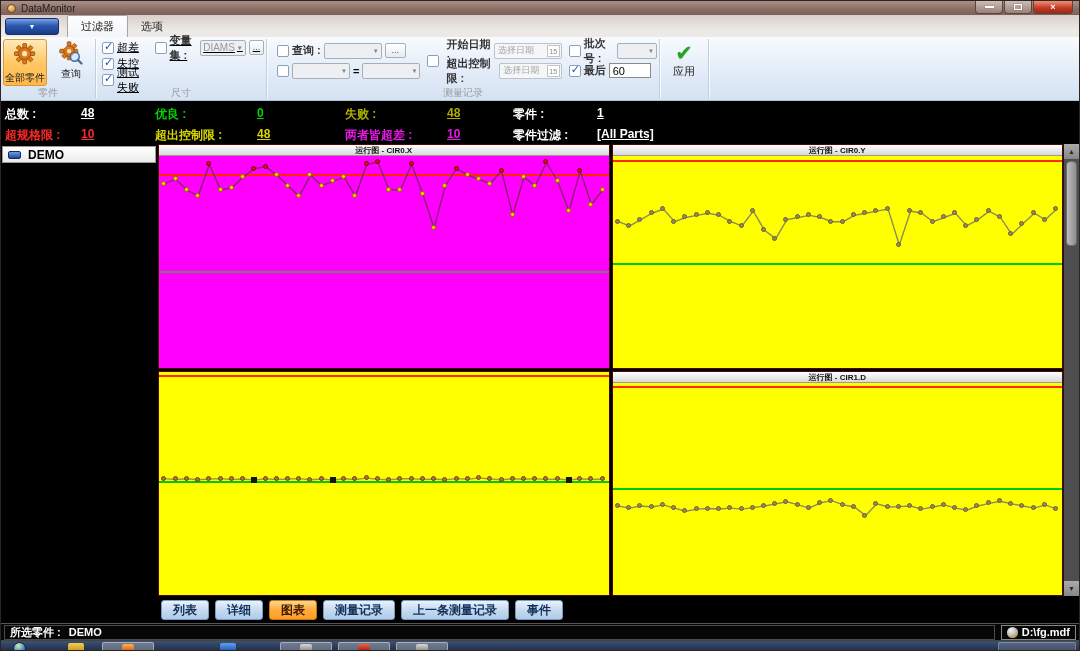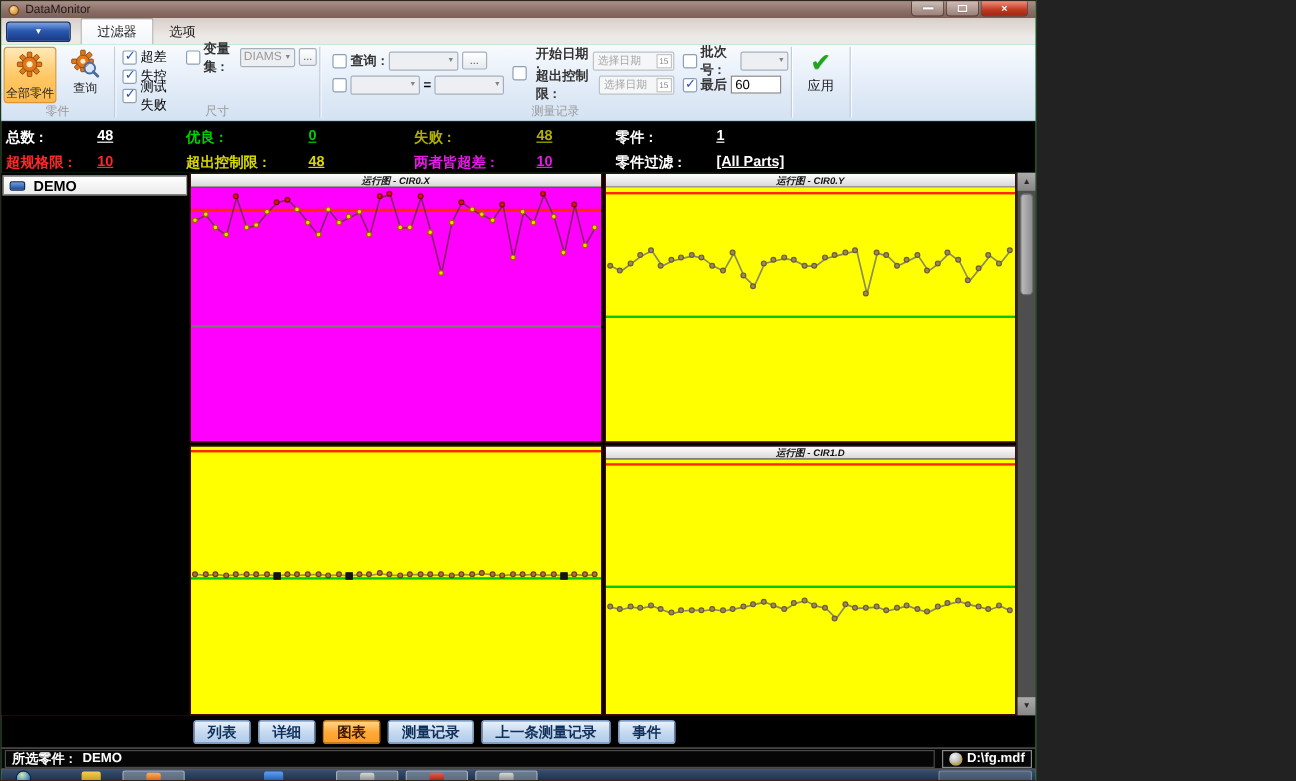--- a/index.html
+++ b/index.html
@@ -1,17 +1,17 @@
 <!DOCTYPE html>
 <html><head>
 <meta charset="utf-8">
 <style>
   html,body{margin:0;padding:0;background:#222;}
   *{box-sizing:border-box;font-family:"Liberation Sans","DejaVu Sans",sans-serif;}
-  .window{position:relative;width:864px;height:651px;background:#22c55e;overflow:hidden;border:1px solid #302420;}
+  .window{position:relative;width:1080px;height:651px;background:#7dd3fc;overflow:hidden;border:1px solid #302420;}
 
   
   .titlebar{height:14px;background:linear-gradient(#a8908a,#8a6e64 60%,#7c6058);display:flex;align-items:center;padding-left:6px;position:relative;}
   .app-icon{width:9px;height:9px;border-radius:50%;background:radial-gradient(circle at 35% 30%,#ffd9a0,#d07818);margin-right:5px;border:1px solid #6a4a20;}
   .title-text{font-size:10px;color:#1c1c1c;}
   .winbtns{position:absolute;right:6px;top:0;display:flex;}
   .wb{width:28px;height:13px;border:1px solid #5a443c;border-top:none;border-radius:0 0 4px 4px;background:linear-gradient(#cdbdb6,#9a8078);display:flex;align-items:center;justify-content:center;margin-left:1px;}
   .wb.close{width:40px;background:linear-gradient(#f0907a,#c03820 60%,#a02810);color:#fff;font-size:9px;font-weight:bold;}
   .minglyph{width:9px;height:2px;background:#fff;box-shadow:0 0 1px #333;}
   .maxglyph{width:8px;height:6px;border:1px solid #fff;box-shadow:0 0 1px #333;}
@@ -27,21 +27,21 @@
   .ribbon{height:64px;background:linear-gradient(#f8fbfe,#e3ecf8 55%,#d4e2f2);border-bottom:1px solid #b5c6d8;display:flex;}
   .rgroup{position:relative;}
   .glabel{position:absolute;bottom:0;left:0;right:0;text-align:center;font-size:10px;color:#9a9a9a;}
   .gsep{width:1px;background:#c2cedc;margin:2px 0;box-shadow:1px 0 0 rgba(255,255,255,.8);}
   .g-parts{width:94px;}
   .bigbtns{display:flex;gap:2px;padding:2px 2px;}
   .bigbtn{width:44px;height:47px;display:flex;flex-direction:column;align-items:center;justify-content:flex-start;font-size:10px;color:#222;border-radius:3px;padding-top:2px;}
   .bigbtn.active{background:linear-gradient(#ffe9b8,#ffc966 50%,#ffb848);border:1px solid #d89838;justify-content:space-between;}
   .bigbtn svg{width:24px;height:24px;margin-bottom:2px;}
   .g-size{width:170px;}
-  .size-inner{display:flex;gap:5px;padding:4px 2px 12px 6px;}
+  .size-inner{display:flex;gap:5px;padding:4px 2px 12px 6px;text-decoration:underline;}
   .cbcol{display:flex;flex-direction:column;gap:3px;}
   .cbrow{display:flex;align-items:center;gap:3px;font-size:11px;height:13px;}
   .cb{width:12px;height:12px;background:#fff;border:1px solid #8aa0b8;border-radius:2px;position:relative;flex:none;}
   .cb.checked::after{content:"✓";position:absolute;left:1px;top:-3px;font-size:11px;color:#2653b8;font-weight:bold;}
   .combo{height:16px;border:1px solid #a6b0bc;border-radius:2px;background:linear-gradient(#fff,#eef2f6);display:inline-flex;align-items:center;font-size:10px;padding:0 2px;}
   .combo .ctext{flex:1;min-width:26px;color:#999;}
   .combo .carr{font-size:6px;color:#788;padding-left:2px;}
   .combo.dis{background:#edeff2;}
   .morebtn{width:21px;height:15px;border:1px solid #a6b0bc;border-radius:2px;background:linear-gradient(#fff,#e6ebf0);font-size:9px;text-align:center;color:#555;line-height:12px;}
   .g-records{width:392px;}
@@ -73,21 +73,21 @@
   .sl2{min-width:72px}.sl3{min-width:98px}.sl4{min-width:98px}.sl5{min-width:80px}.sl6{min-width:84px}
   .c-white{color:#ffffff}.c-red{color:#ff2828}.c-green{color:#00d400}
   .c-yellow{color:#d8d800}.c-olive{color:#b0b000}.c-magenta{color:#e818e8}
 
   
   .main{height:452px;display:flex;background:#000;}
   .sidebar{width:156px;background:#000;padding-top:2px;}
   .side-item{height:17px;margin:0 1px;background:linear-gradient(#ffffff,#ebebeb);display:flex;align-items:center;gap:7px;padding-left:5px;font-size:12px;font-weight:bold;color:#000;border:1px solid #9a9a9a;}
   .part-icon{width:13px;height:8px;border-radius:2px;background:linear-gradient(#6aa0e8,#1a4a9a);border:1px solid #122a50;flex:none;}
   .chartgrid{flex:1;display:grid;grid-template-columns:1fr 1fr;grid-template-rows:1fr 1fr;gap:2px;background:#000;padding:0 0 0 1px;}
-  .chart{border:1px solid #4a0808;display:flex;flex-direction:column;overflow:hidden;font-style:italic;}
+  .chart{border:1px solid #4a0808;display:flex;flex-direction:column;overflow:hidden;}
   .chart-title{height:11px;background:linear-gradient(#ffffff,#d9d9d9);font-size:8px;font-weight:bold;text-align:center;line-height:11px;color:#111;border-bottom:1px solid #999;flex:none;}
   .plot{flex:1;position:relative;overflow:hidden;}
   .plot svg{position:absolute;left:0;top:0;width:100%;height:100%;z-index:2;}
   .refline{position:absolute;left:0;right:0;height:2px;z-index:1;}
   .dot{position:absolute;width:5px;height:5px;margin:-3px 0 0 -3px;border-radius:50%;border:1px solid;z-index:3;}
   .dot.sq{border-radius:0;width:6px;height:6px;}
   .vscroll{width:16px;background:#4e4e4e;display:flex;flex-direction:column;border-left:1px solid #1a1a1a;}
   .vs-btn{height:15px;background:linear-gradient(#ababab,#868686);color:#2a2a2a;font-size:7px;text-align:center;line-height:15px;flex:none;}
   .vs-thumb{height:85px;margin:2px;background:linear-gradient(90deg,#bcbcbc,#8e8e8e);border-radius:4px;border:1px solid #6e6e6e;}
   .vs-spacer{flex:1;}

